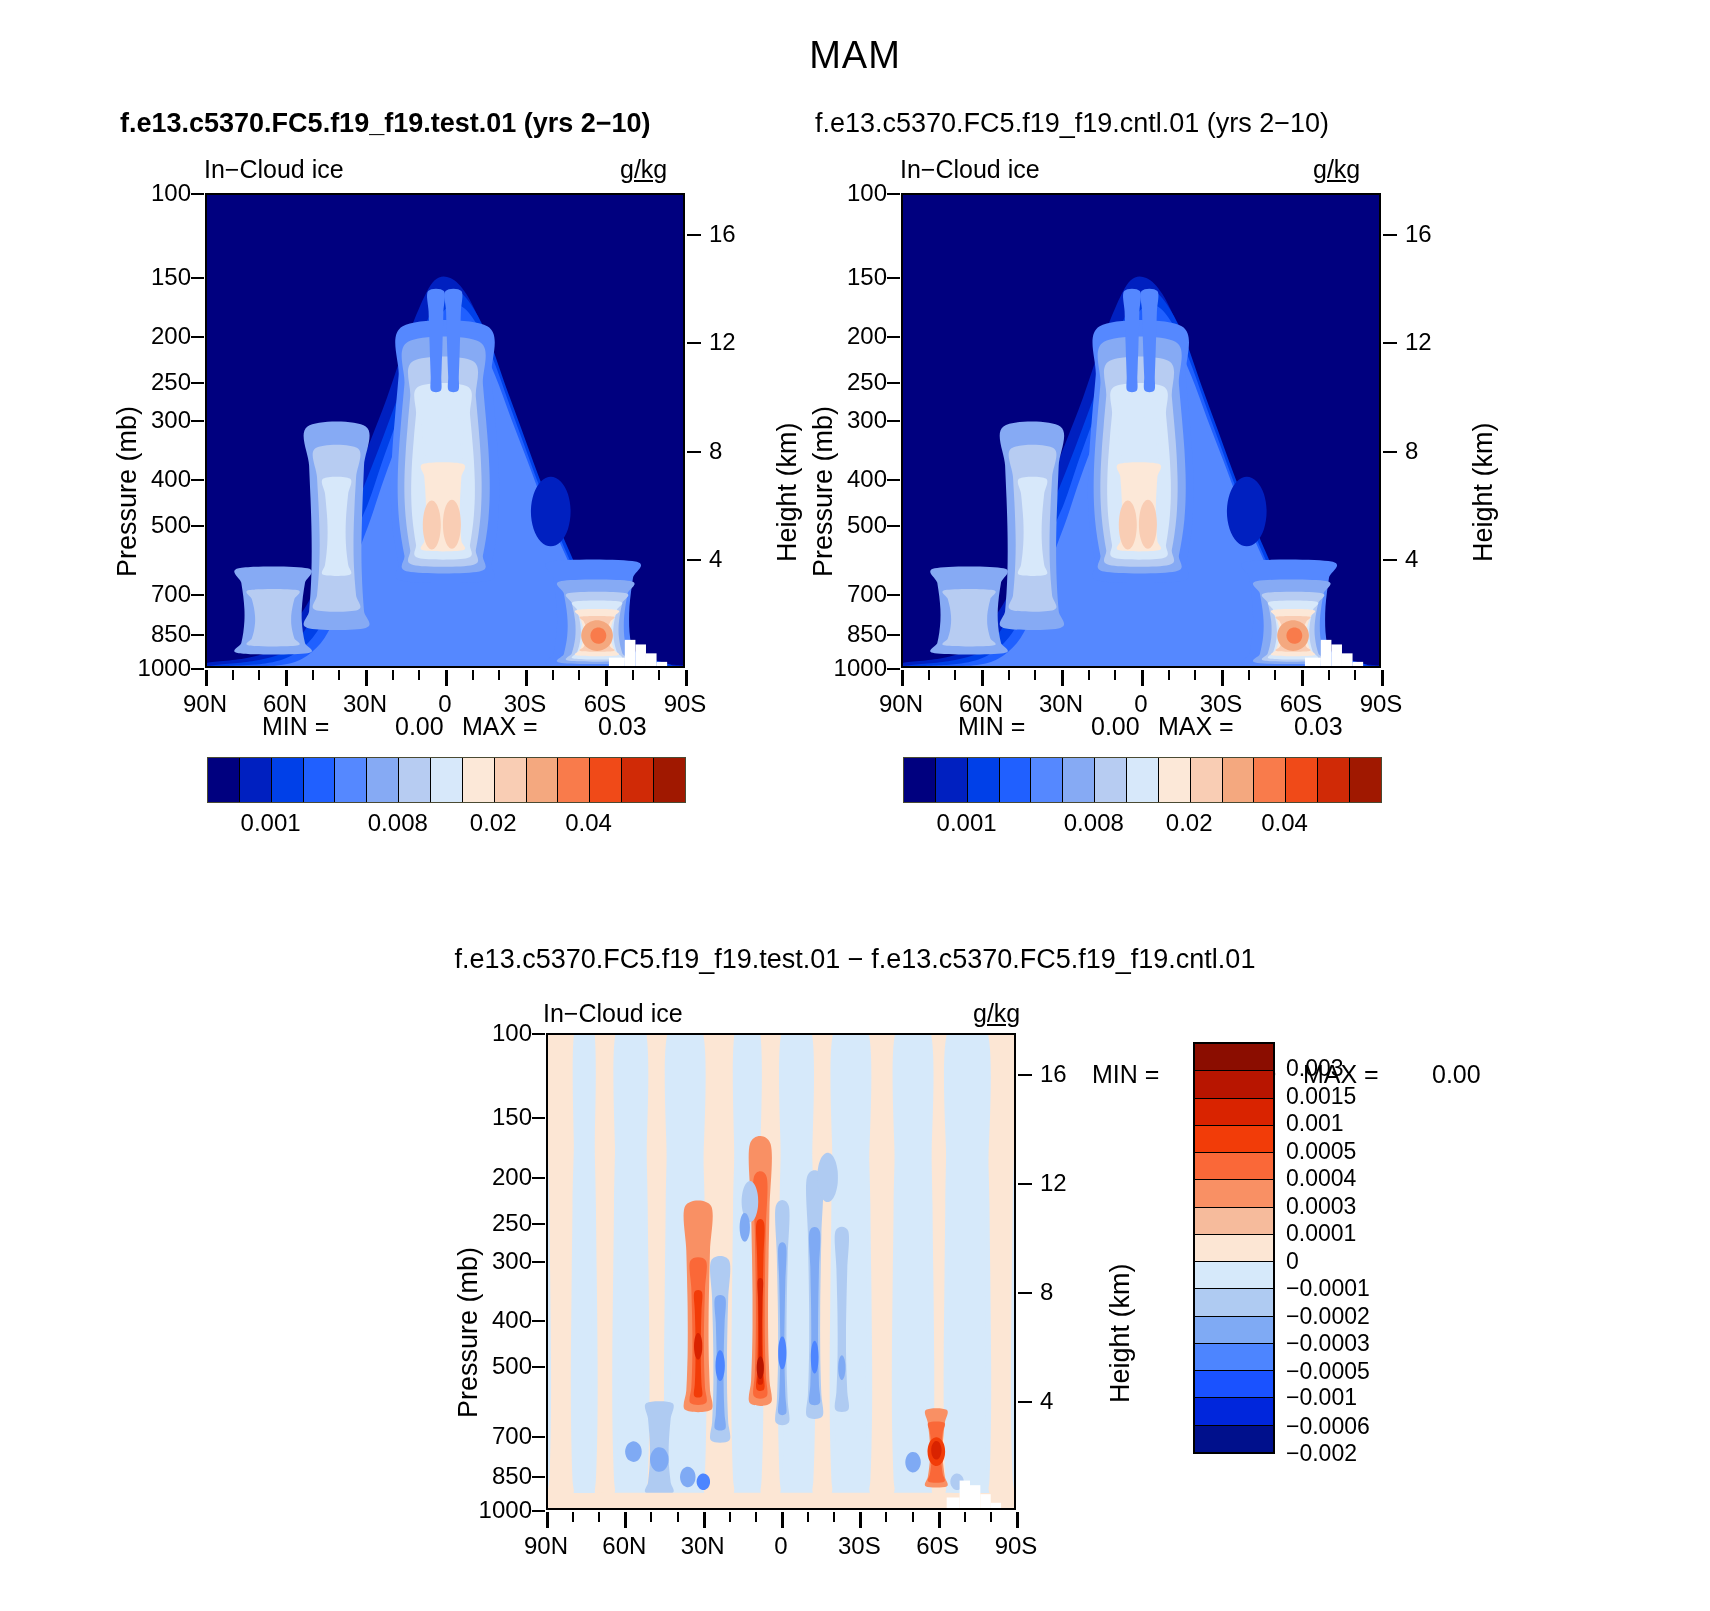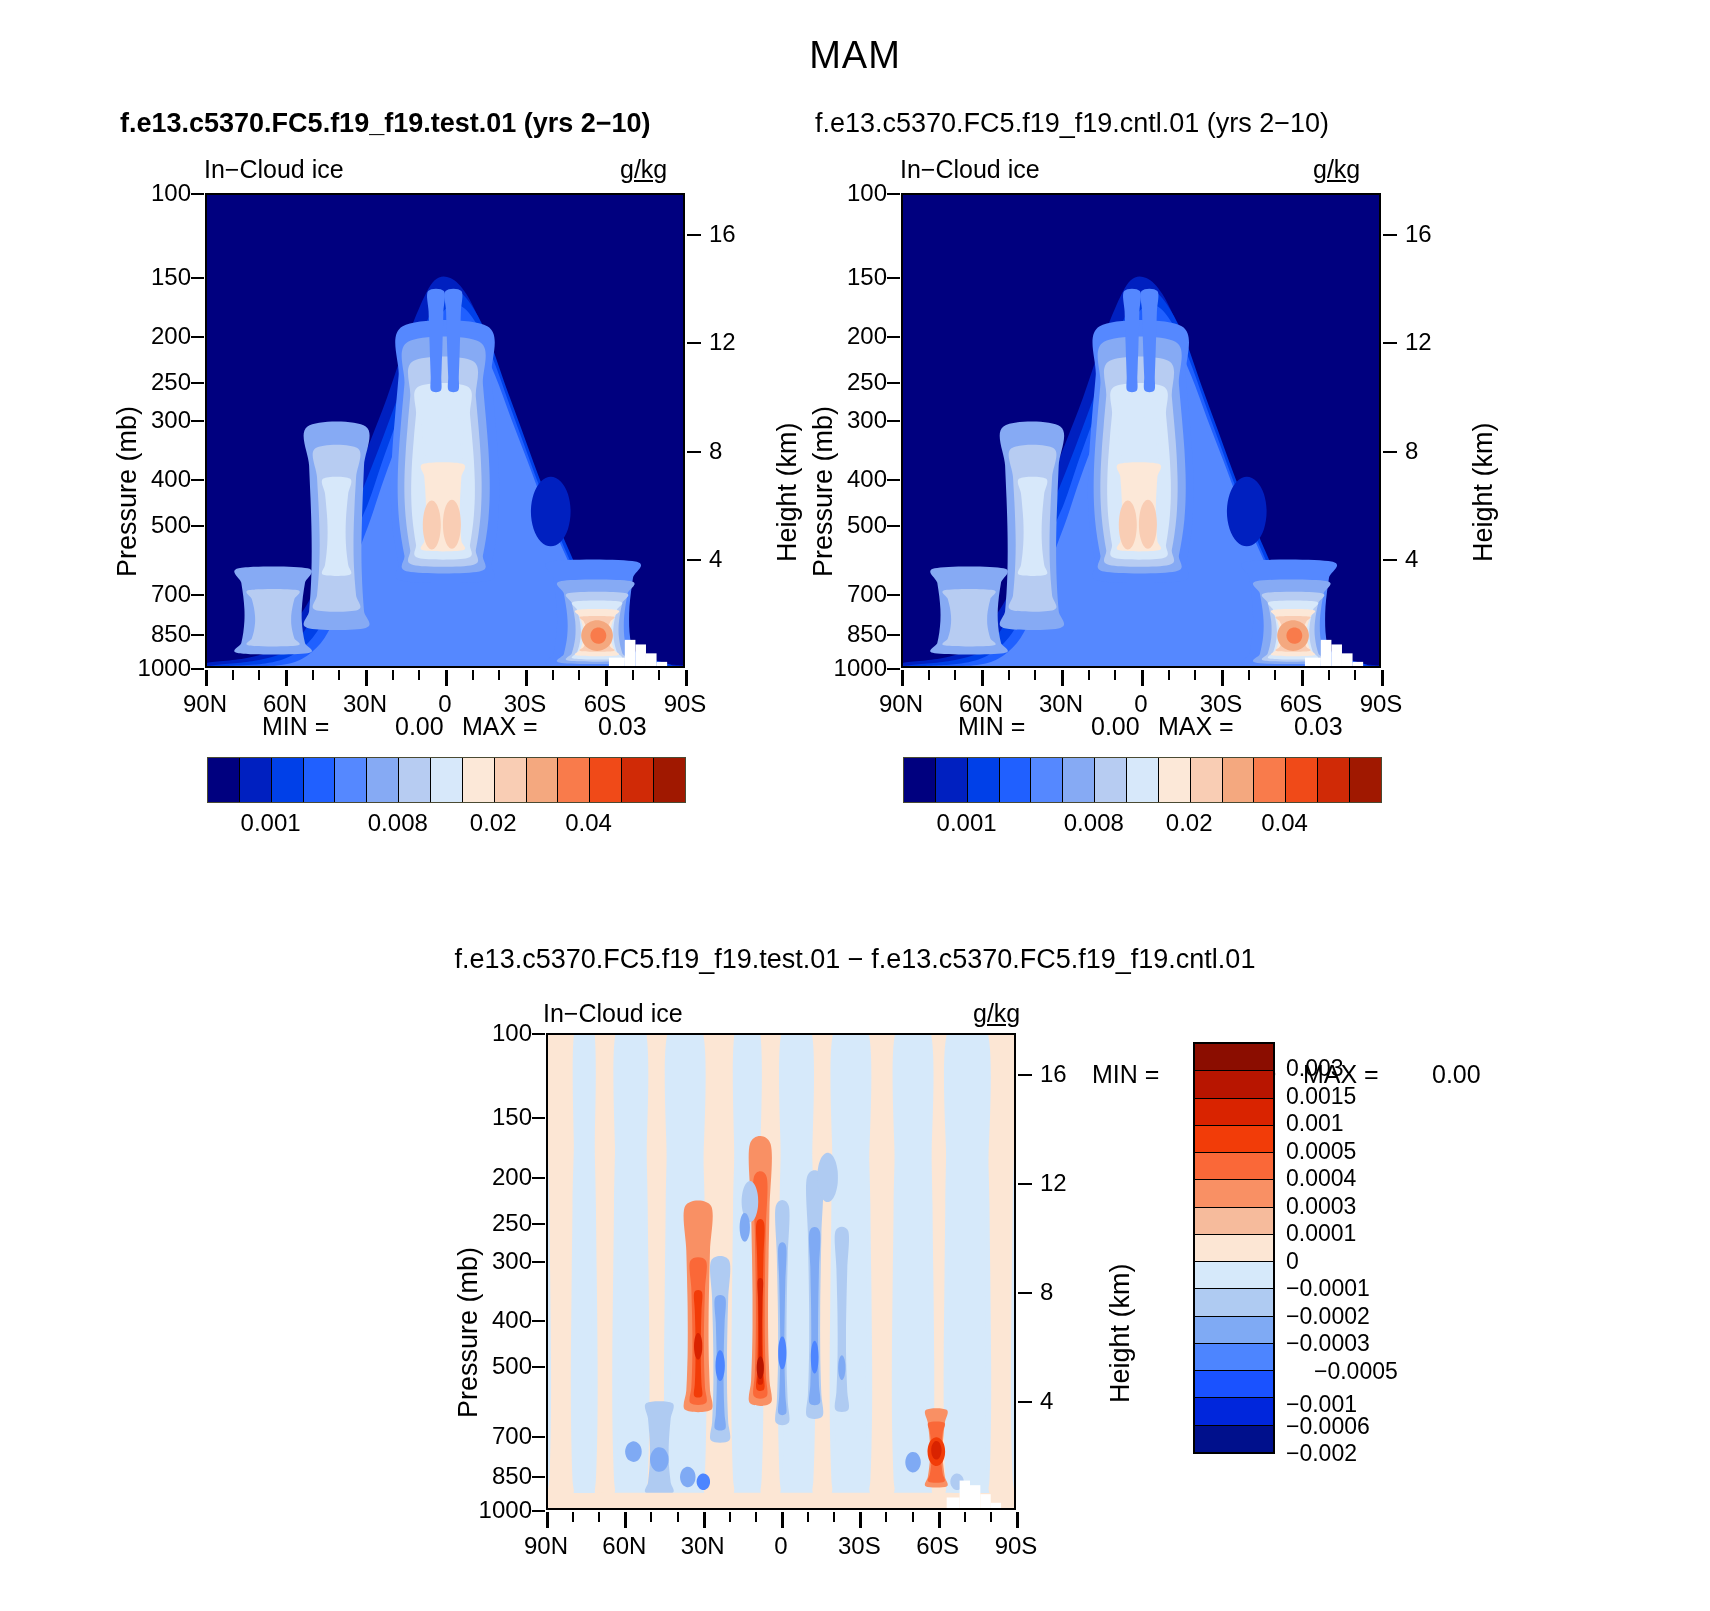--- a/index.html
+++ b/index.html
@@ -495,17 +495,17 @@
     <div style="top: 40.9333px;">0.0015</div>
     <div style="top: 68.4px;">0.001</div>
     <div style="top: 95.8667px;">0.0005</div>
     <div style="top: 123.333px;">0.0004</div>
     <div style="top: 150.8px;">0.0003</div>
     <div style="top: 178.267px;">0.0001</div>
     <div style="top: 205.733px;">0</div>
     <div style="top: 233.2px;">−0.0001</div>
     <div style="top: 260.667px;">−0.0002</div>
     <div style="top: 288.133px;">−0.0003</div>
-    <div style="top: 315.6px; margin-left: 28px;">−0.0005</div>
-    <div style="top: 349px; text-align: right;">−0.001</div>
+    <div style="top: 315.6px;">−0.0005</div>
+    <div style="top: 342px; text-align: right;">−0.001</div>
     <div style="top: 370.533px;">−0.0006</div>
     <div style="top: 398px;">−0.002</div>
   </div>
 
 </body></html>

